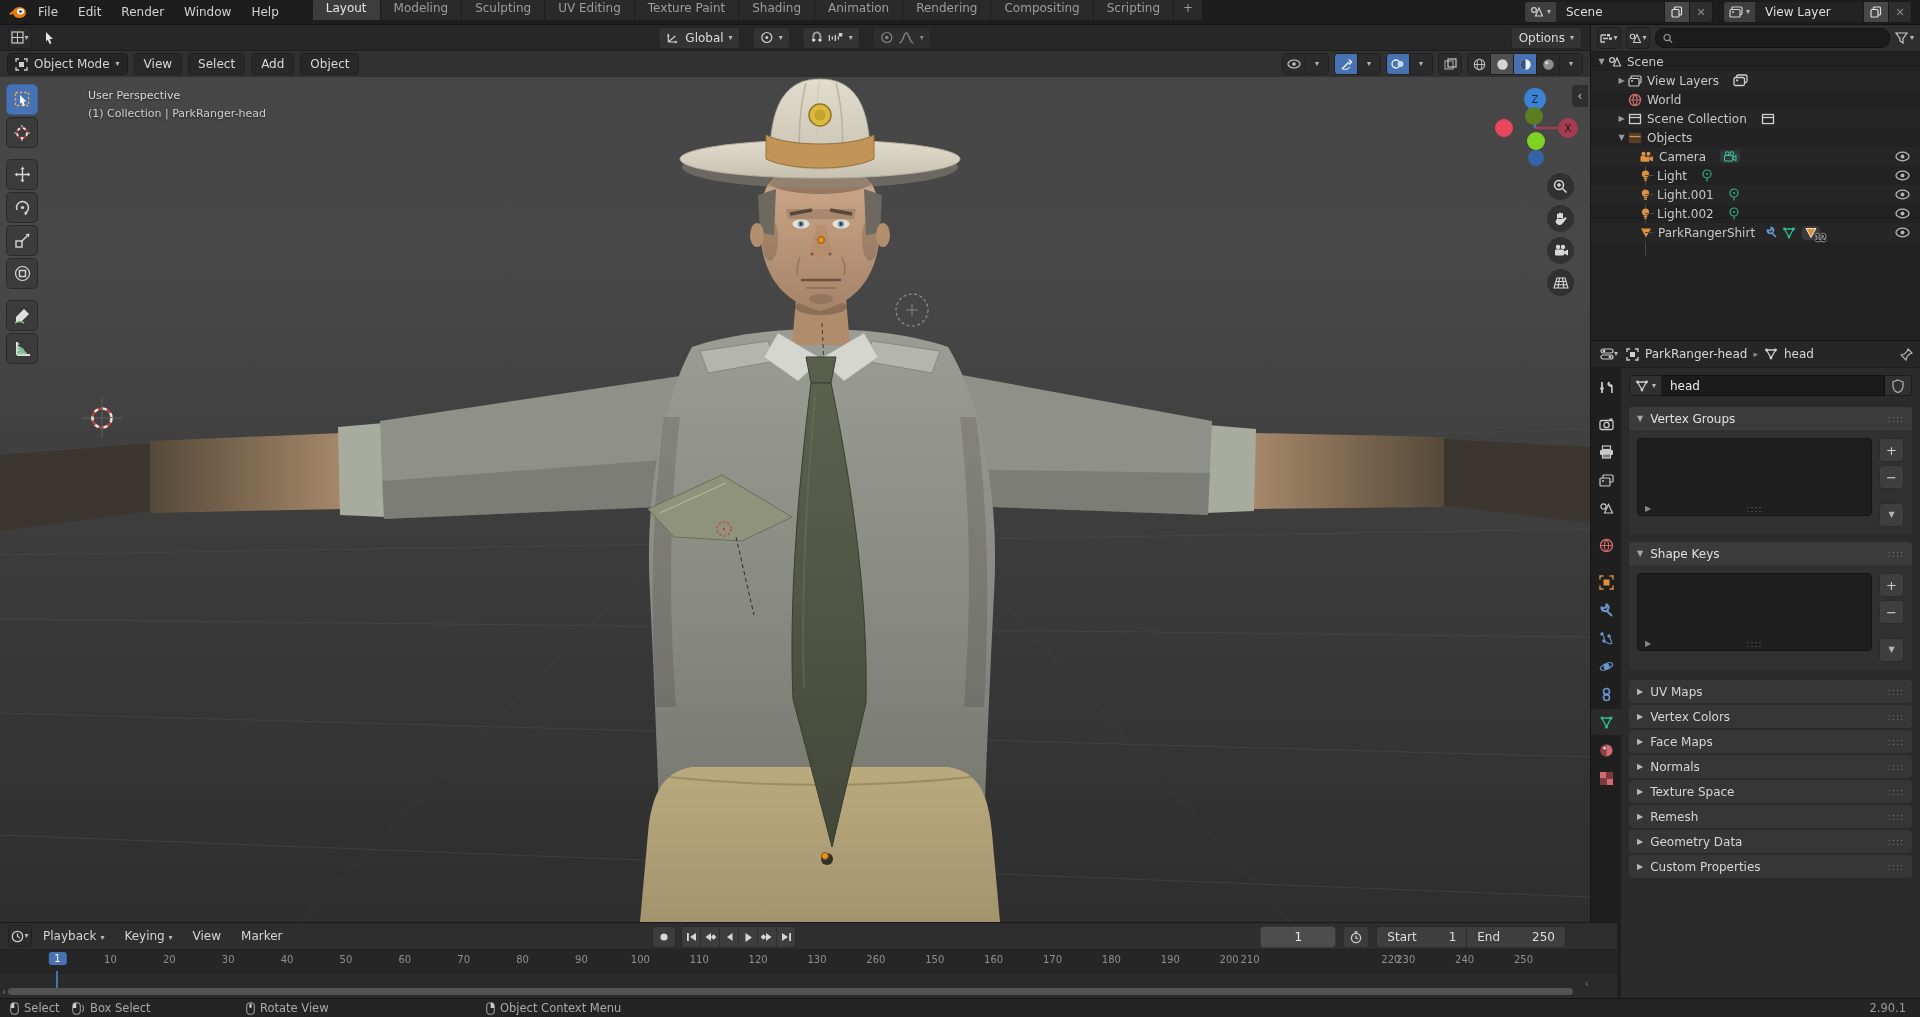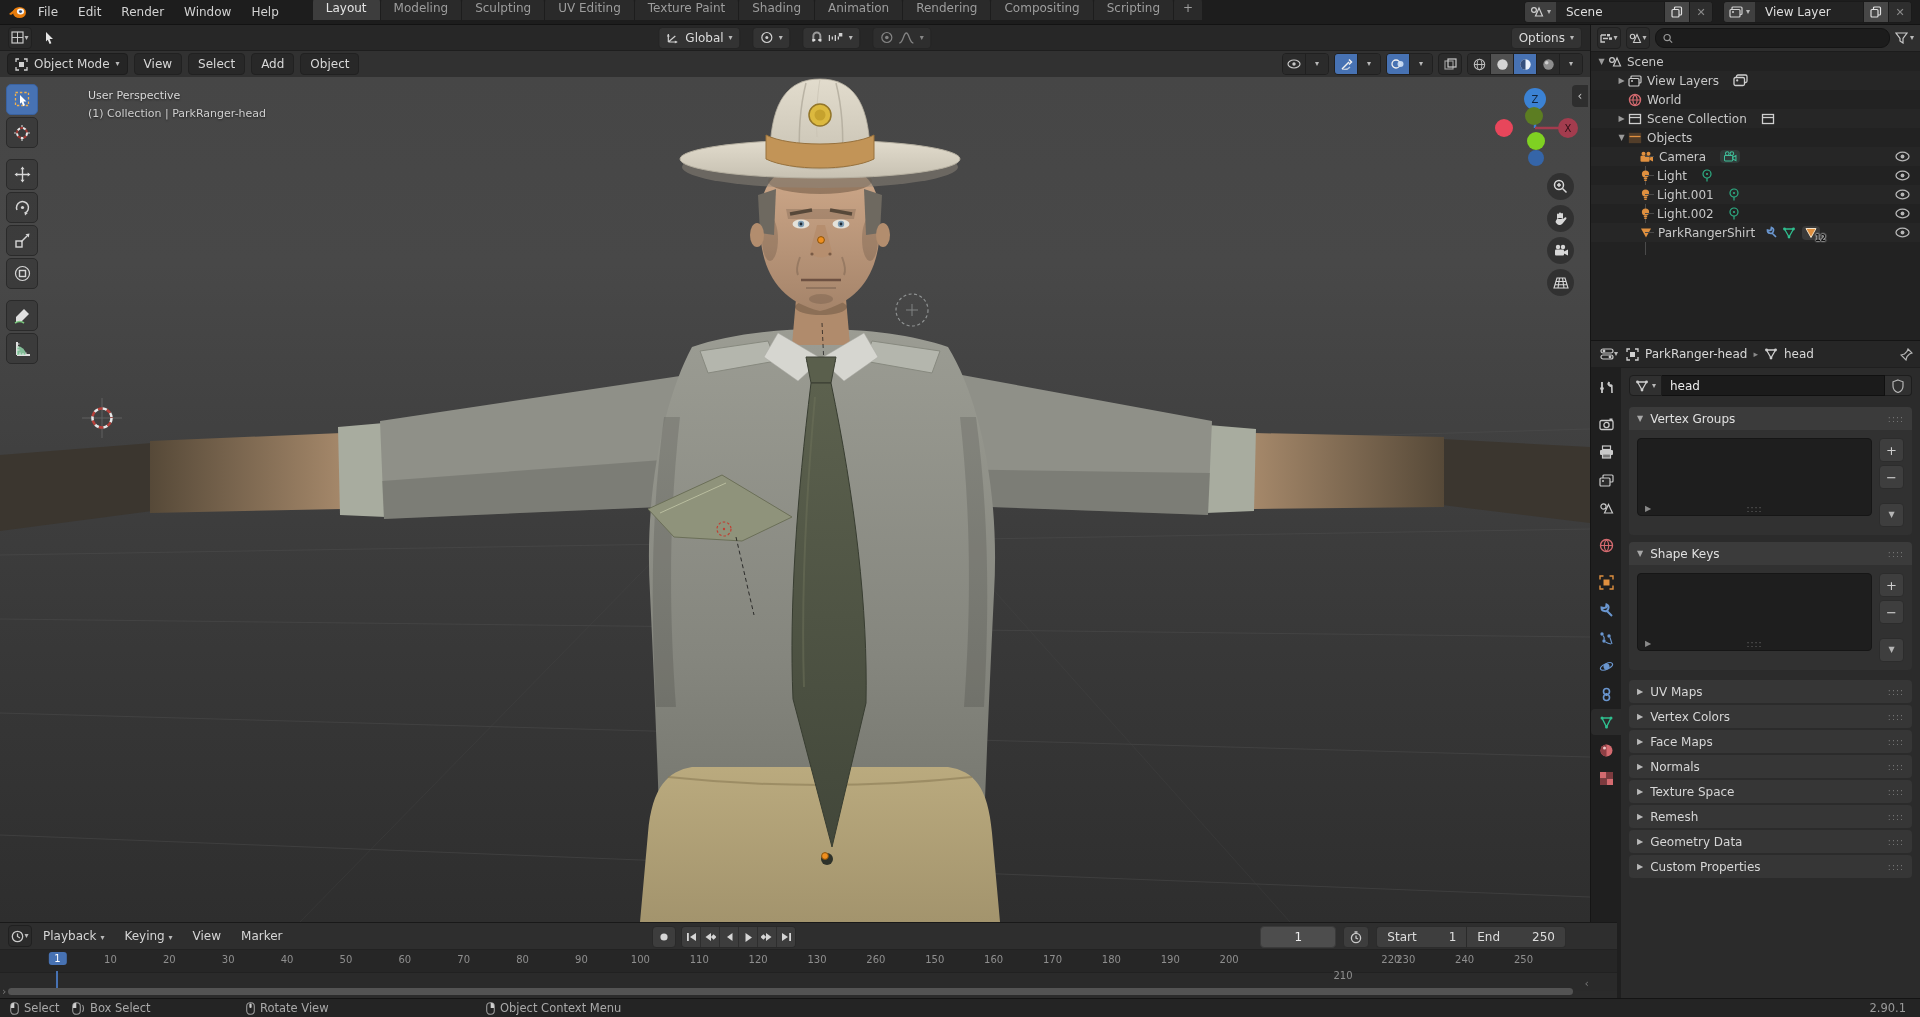--- a/index.html
+++ b/index.html
@@ -1145,21 +1145,21 @@
         <span class="tick" style="left: 699.237px;">110</span>
         <span class="tick" style="left: 758.112px;">120</span>
         <span class="tick" style="left: 816.987px;">130</span>
         <span class="tick" style="left: 875.862px;">260</span>
         <span class="tick" style="left: 934.737px;">150</span>
         <span class="tick" style="left: 993.612px;">160</span>
         <span class="tick" style="left: 1052.49px;">170</span>
         <span class="tick" style="left: 1111.36px;">180</span>
         <span class="tick" style="left: 1170.24px;">190</span>
         <span class="tick" style="left: 1229.11px;">200</span>
-        <span class="tick" style="left: 1343px; margin-top: 16px;">210</span>
+        <span class="tick" style="left: 1250px;">210</span>
         <span class="tick" style="left: 1346.86px; margin-left: 44px;">220</span>
         <span class="tick" style="left: 1405.74px;">230</span>
         <span class="tick" style="left: 1464.61px;">240</span>
         <span class="tick" style="left: 1523.49px;">250</span>
       </div>
     <div class="tl-track"></div>
     <div class="playline"></div>
     <div class="tl-scroll"></div>
     <span class="tl-cornerL">›</span>
     <span class="tl-cornerR">‹</span>

